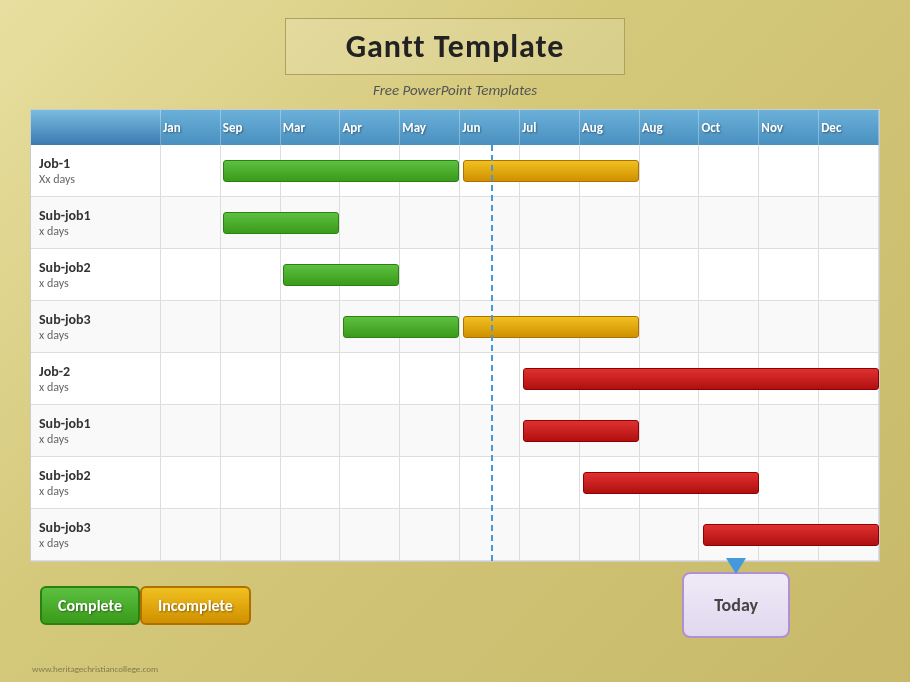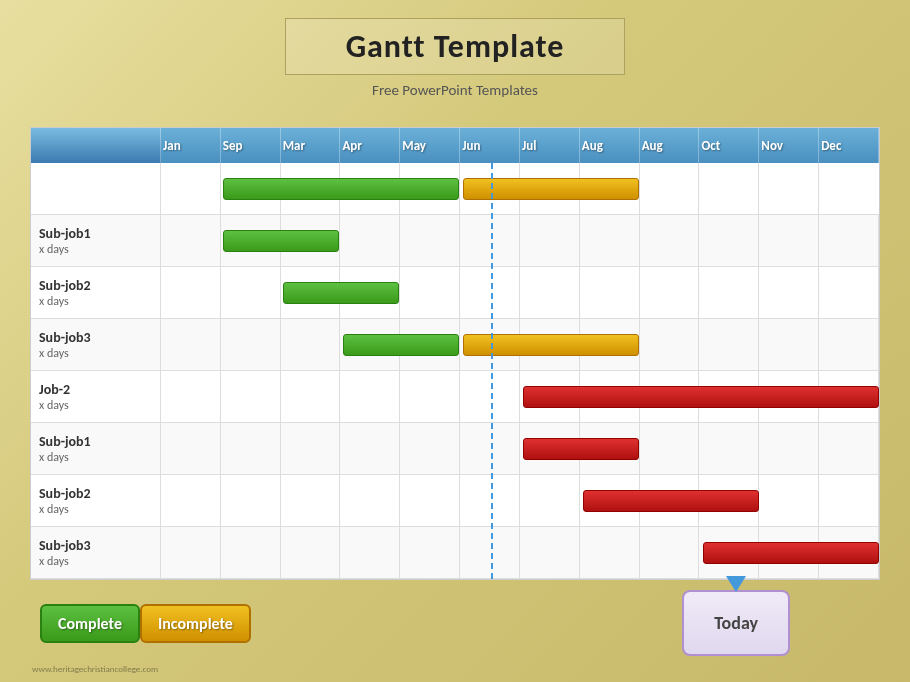--- a/index.html
+++ b/index.html
@@ -26,22 +26,23 @@
     .title-text {
       font-size: 32px;
       font-weight: bold;
       color: #222;
       letter-spacing: 1px;
     }
 
     .subtitle-text {
       font-size: 15px;
       color: #555;
-      margin-bottom: 28px;
+      margin-bottom: 10px;
       text-align: center;
+      font-style: italic;
     }
 
     .chart-container {
       width: 100%;
       background: white;
       border: 1px solid #ccc;
     }
 
     .chart-header {
       display: grid;
@@ -243,20 +244,24 @@
       <div class="month-header">Aug</div>
       <div class="month-header">Aug</div>
       <div class="month-header">Oct</div>
       <div class="month-header">Nov</div>
       <div class="month-header">Dec</div>
     </div>
 
   <div class="chart-body" id="chart-body" style="position: relative;">
 
   <div class="chart-row" style="position: relative;">
+        <div class="row-label">
+          <div class="row-name">Job-1</div>
+          <div class="row-days">Xx days</div>
+        </div>
         <div class="grid-cell"></div>
         <div class="grid-cell"></div>
         <div class="grid-cell"></div>
         <div class="grid-cell"></div>
         <div class="grid-cell"></div>
         <div class="grid-cell"></div>
         <div class="grid-cell"></div>
         <div class="grid-cell"></div>
         <div class="grid-cell"></div>
         <div class="grid-cell"></div>

